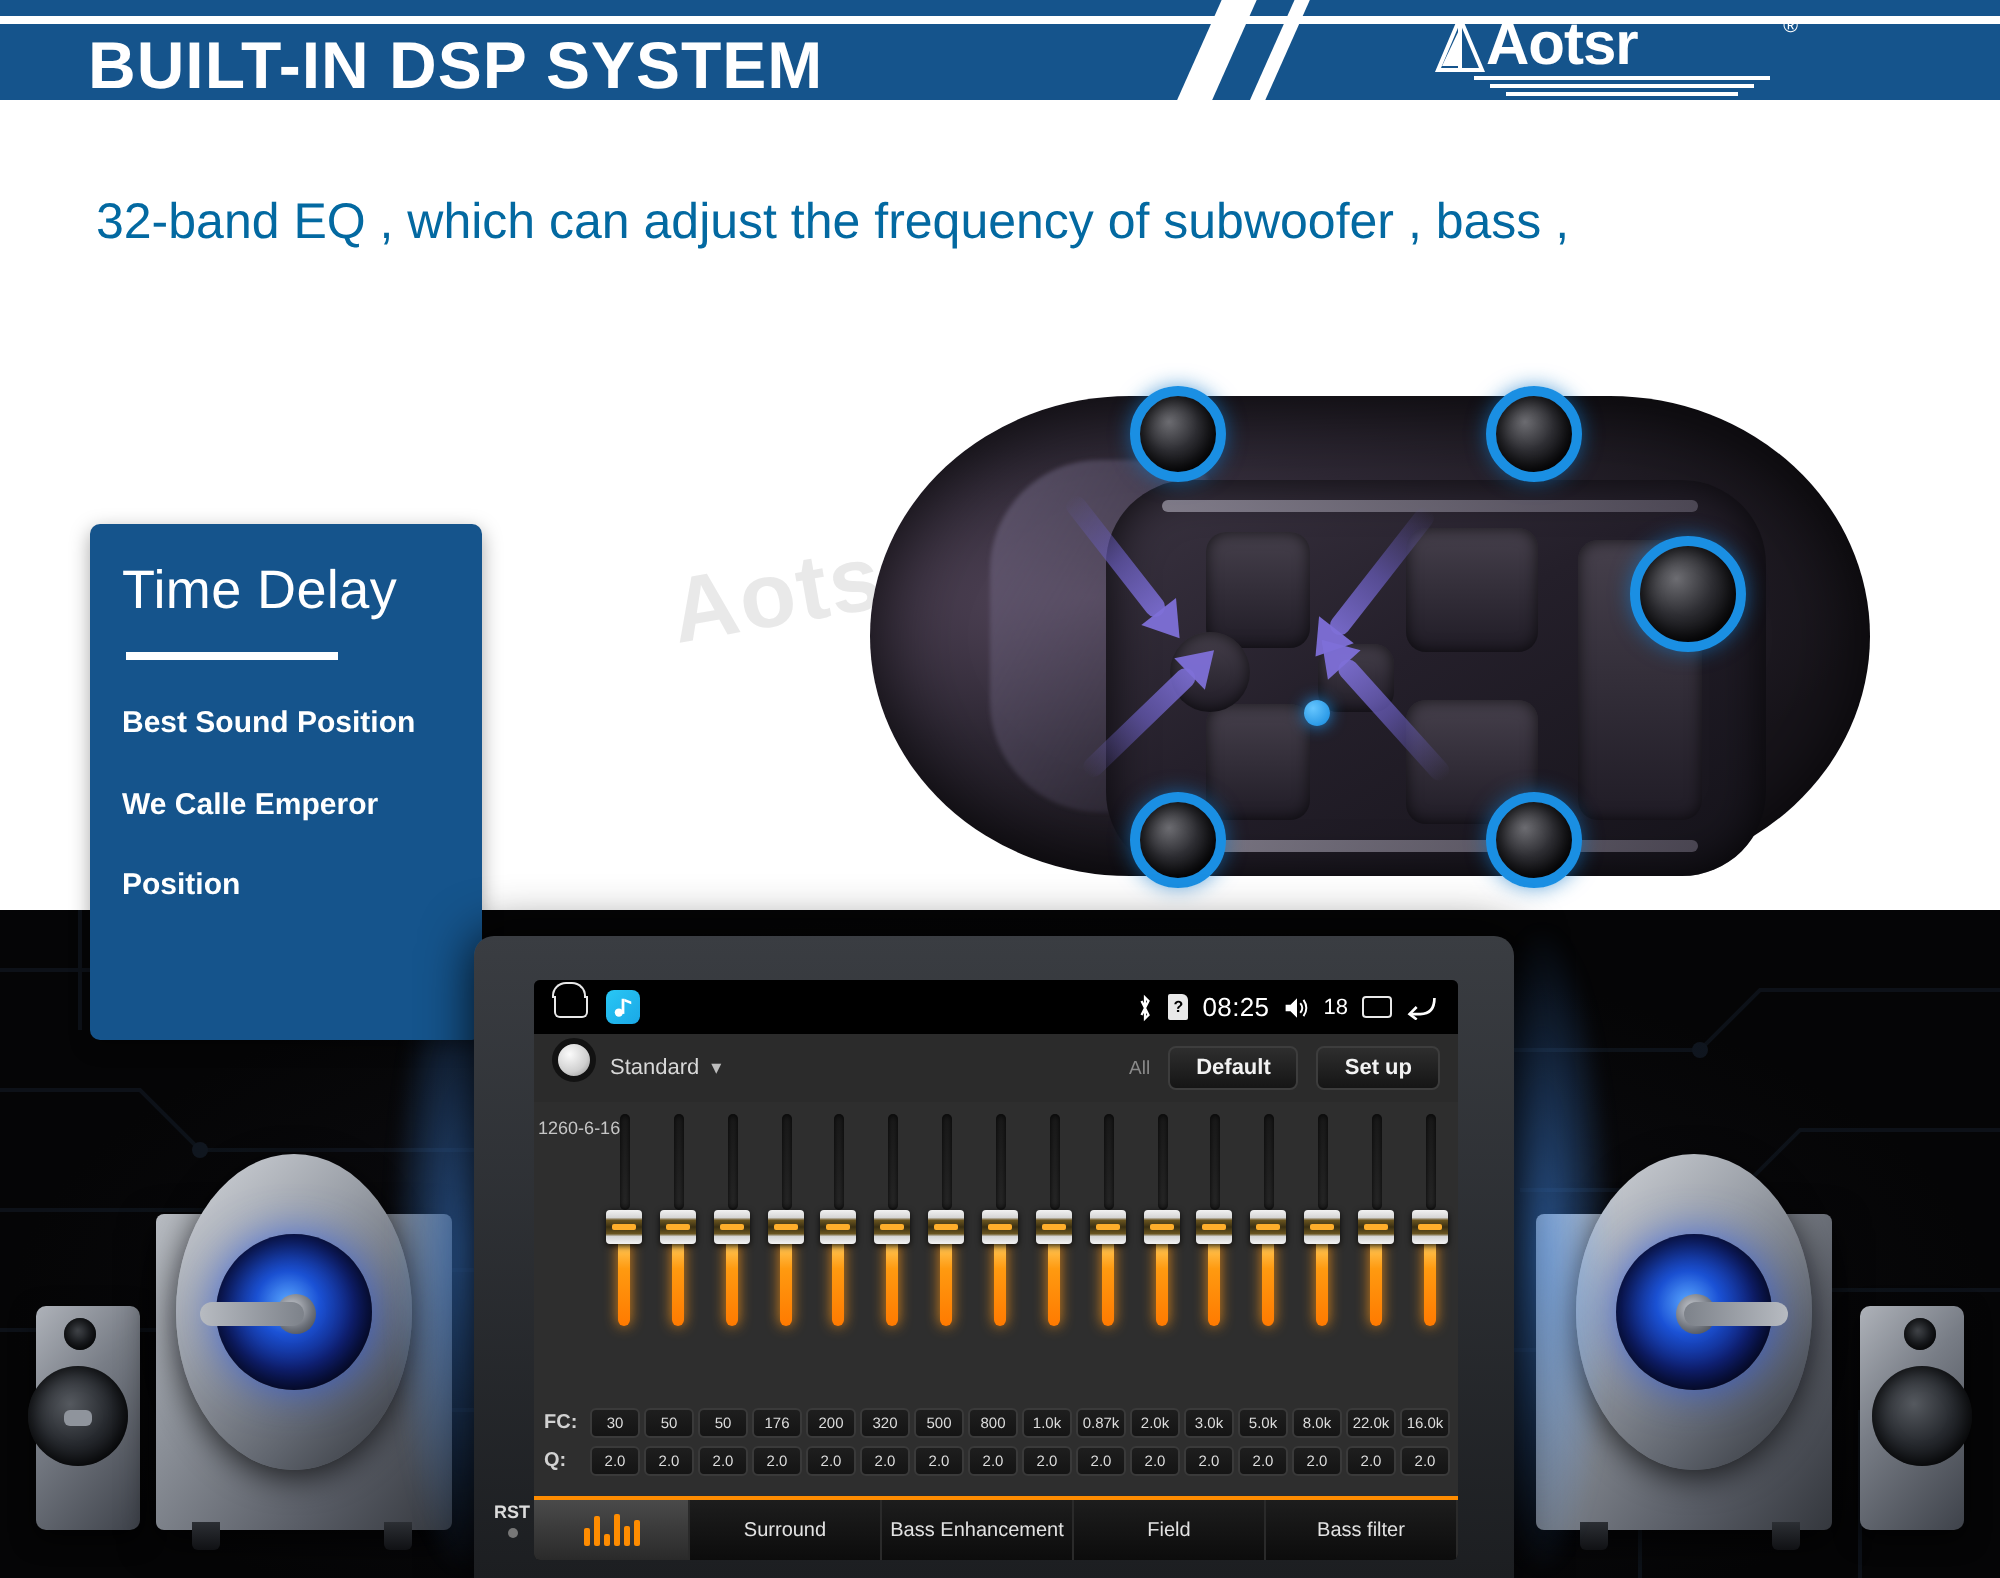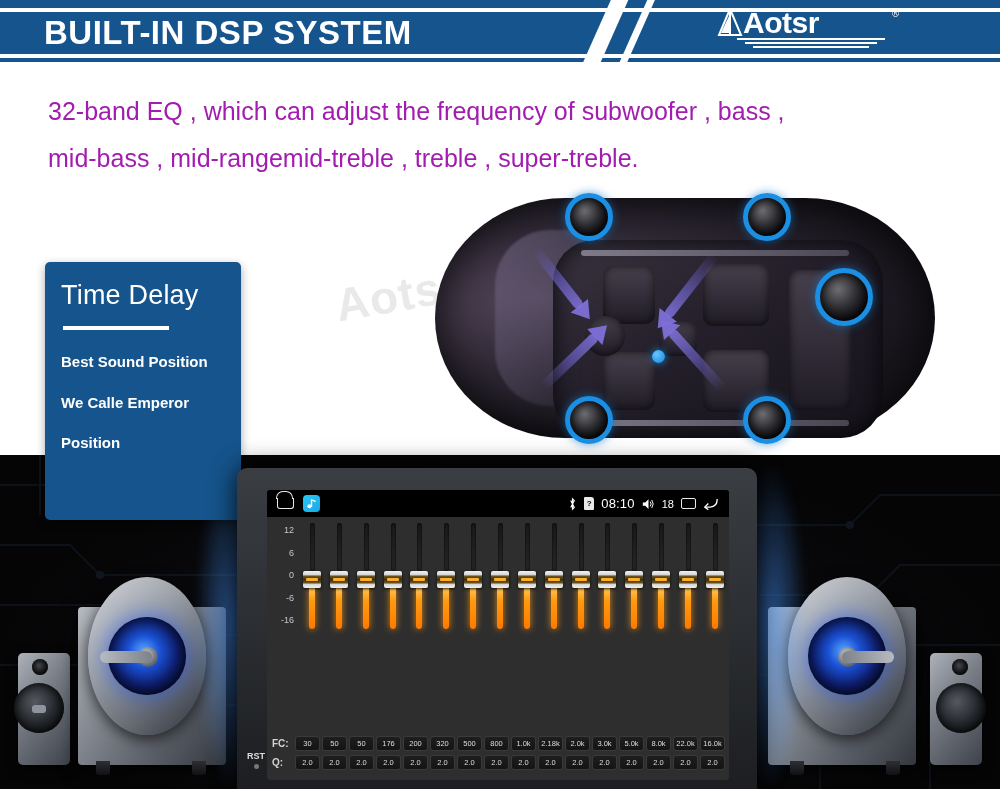--- a/index.html
+++ b/index.html
@@ -6,21 +6,21 @@
   html, body {
     width: 1000px; height: 789px;
     font-family: "Liberation Sans", sans-serif;
     background: #ffffff;
     overflow: hidden;
   }
   #page { position: relative; width: 1000px; height: 789px; background: #fff; }
 
   
   .header {
-    position: absolute; left: 0; top: 0; width: 1000px; height: 62px;
+    position: absolute; left: 0; top: 0; width: 1000px; height: 50px;
     background: #15548c; overflow: hidden; padding-left: 16px;
   }
   .header .rule-top {
     position: absolute; left: 0; top: 8px; width: 1000px; height: 4px; background:#fff;
   }
   .header .rule-bottom {
     position: absolute; left: 0; top: 54px; width: 1000px; height: 4px; background:#fff;
   }
   .header .slash {
     position: absolute; top: -20px; left: 596px;
@@ -49,21 +49,21 @@
     position: absolute; right: 6px; top: 2px; color:#fff; font-size: 10px;
   }
   .logo-lines { position:absolute; left: 12px; top: 32px; width: 148px; height: 14px; }
   .logo-lines i {
     position:absolute; left:0; height:2px; background:#fff; display:block;
   }
 
   
   .desc {
     position: absolute; left: 48px; top: 88px; width: 940px;
-    color: #a21caf; font-size: 25px; line-height: 47px; font-weight: 500;
+    color: #0369a1; font-size: 25px; line-height: 47px; font-weight: 500;
   }
 
   
   .car-area { position:absolute; left: 395px; top: 178px; width: 570px; height: 280px; }
   .car-body {
     position:absolute; left: 40px; top: 20px; width: 500px; height: 240px;
     border-radius: 130px / 120px;
     background:
       radial-gradient(ellipse at 22% 42%, #514458 0%, #2d2733 38%, #17141a 70%),
       linear-gradient(160deg,#3a3340 0%, #1c1920 55%, #100e13 100%);
@@ -232,22 +232,22 @@
   .btn-dark {
     background: linear-gradient(180deg,#2e2e2e,#151515);
     border:1px solid #3d3d3d; border-radius: 4px;
     color:#f2f2f2; font-size: 11px; font-weight:bold;
     padding: 4px 13px;
   }
 
   .eqbody { flex: 1; background:#2e2e2e; position: relative; padding: 6px 0 0 0; }
   .scale {
     position:absolute; left: 2px; top: 8px; width: 30px; height: 100px;
-    display:flex; flex-direction:column; justify-content:space-between;
-    color:#c6c6c6; font-size: 9px; text-align:right; padding-right: 5px;
+    display:flex; flex-direction:row; justify-content:space-between;
+    color:#c6c6c6; font-size: 9px; text-align:left; padding-right: 5px;
   }
   .sliders {
     position:absolute; left: 34px; right: 3px; top: 4px; height: 110px;
     display:flex; justify-content:space-between;
   }
   .slider { width: 22px; height: 110px; position:relative; }
   .slider .track-top {
     position:absolute; left: 9px; top: 2px; width: 5px; height: 52px;
     border-radius: 3px;
     background: linear-gradient(180deg,#1b1b1b,#2a2a2a);
@@ -330,21 +330,20 @@
       <div class="logo-lines">
         <i style="top:0px;width:148px;"></i>
         <i style="top:4px;width:132px;left:8px;"></i>
         <i style="top:8px;width:116px;left:16px;"></i>
       </div>
     </div>
   </div>
 
   <div class="desc">
     <div>32-band EQ , which can adjust the frequency of subwoofer , bass ,</div>
-    <div>mid-bass , mid-rangemid-treble , treble , super-treble.</div>
   </div>
 
   <div class="car-area">
     <div class="wm" style="left:-60px;top:90px;">Aotsr</div>
     <div class="car-body">
       <div class="windshield"></div>
       <div class="car-roof">
         <div class="rail" style="left:28px;top:10px;width:268px;"></div>
         <div class="rail" style="left:28px;top:180px;width:268px;"></div>
         <div class="seat" style="left:50px;top:26px;width:52px;height:58px;"></div>
@@ -462,35 +461,45 @@
                 <rect x="7" y="2" width="2" height="11" fill="#fff"></rect>
               <path d="M9 2 L14 4 L14 6 L9 4 Z" fill="#fff"></path>
             </svg>
           </div>
         </div>
         <div class="sb-right">
           <svg width="9" height="14" viewBox="0 0 10 16">
             <path d="M3 4 L7 12 L5 14 L5 2 L7 4 L3 12" stroke="#fff" stroke-width="1.3" fill="none"></path>
           </svg>
           <div class="sd-ico">?</div>
-          <div class="sb-time">08:10</div>
+          <div class="sb-time">08:25</div>
           <svg width="13" height="12" viewBox="0 0 16 14">
             <path d="M1 5 H4 L8 1 V13 L4 9 H1 Z" fill="#fff"></path>
             <path d="M10 4 Q12.5 7 10 10" stroke="#fff" stroke-width="1.2" fill="none"></path>
             <path d="M12 2 Q15.5 7 12 12" stroke="#fff" stroke-width="1.2" fill="none"></path>
           </svg>
           <div class="sb-vol">18</div>
           <div class="recents-ico"></div>
           <svg width="16" height="13" viewBox="0 0 18 14">
             <path d="M16 2 Q16 11 8 11 L3 11" stroke="#fff" stroke-width="1.5" fill="none"></path>
             <path d="M6 7 L2 11 L6 14" stroke="#fff" stroke-width="1.5" fill="none"></path>
           </svg>
         </div>
       </div>
 
+      <div class="eqtop">
+        <div class="preset-knob"></div>
+        <div class="preset-name">Standard</div>
+        <div class="chev">▾</div>
+        <div class="right">
+          <div class="lbl-all">All</div>
+          <div class="btn-dark">Default</div>
+          <div class="btn-dark">Set up</div>
+        </div>
+      </div>
 
       <div class="eqbody">
         <div class="scale">
           <div>12</div>
           <div>6</div>
           <div>0</div>
           <div>-6</div>
           <div>-16</div>
         </div>
         <div class="sliders" id="sliders">
@@ -582,21 +591,21 @@
             <div id="fc-cells" style="display:flex;flex:1;">
                 <div class="cell">30</div>
                 <div class="cell">50</div>
                 <div class="cell">50</div>
                 <div class="cell">176</div>
                 <div class="cell">200</div>
                 <div class="cell">320</div>
                 <div class="cell">500</div>
                 <div class="cell">800</div>
                 <div class="cell">1.0k</div>
-                <div class="cell">2.18k</div>
+                <div class="cell">0.87k</div>
                 <div class="cell">2.0k</div>
                 <div class="cell">3.0k</div>
                 <div class="cell">5.0k</div>
                 <div class="cell">8.0k</div>
                 <div class="cell">22.0k</div>
                 <div class="cell">16.0k</div>
               </div>
           </div>
           <div class="fcrow">
             <div class="rlabel">Q:</div>
@@ -615,16 +624,40 @@
                 <div class="cell">2.0</div>
                 <div class="cell">2.0</div>
                 <div class="cell">2.0</div>
                 <div class="cell">2.0</div>
                 <div class="cell">2.0</div>
               </div>
           </div>
         </div>
       </div>
 
+      <div class="tabbar" id="tabbar">
+          <div class="tab active">
+            <span class="eq-ico">
+              <i style="height:9px"></i>
+              <i style="height:15px"></i>
+              <i style="height:6px"></i>
+              <i style="height:16px"></i>
+              <i style="height:10px"></i>
+              <i style="height:13px"></i>
+            </span>
+          </div>
+          <div class="tab">
+            <span>Surround</span>
+          </div>
+          <div class="tab">
+            <span>Bass Enhancement</span>
+          </div>
+          <div class="tab">
+            <span>Field</span>
+          </div>
+          <div class="tab">
+            <span>Bass filter</span>
+          </div>
+        </div>
     </div>
   </div>
 
 </div>
 
 </body></html>

